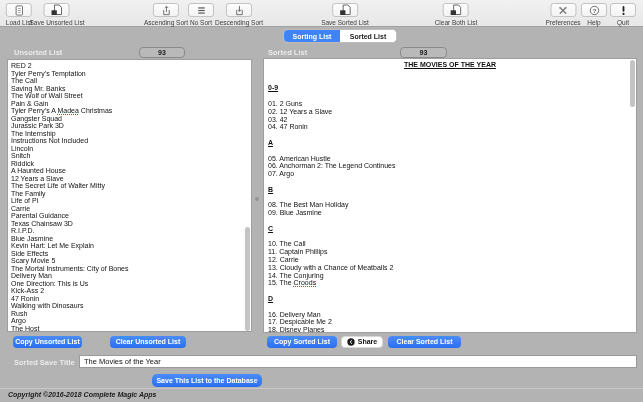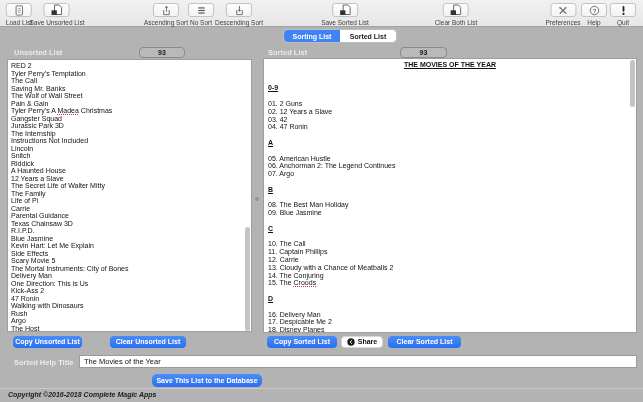--- a/index.html
+++ b/index.html
@@ -283,21 +283,21 @@
   <button class="btn" id="btn-copy-sorted">Copy Sorted List</button>
   <button class="btn" id="btn-share">
     <svg width="8" height="8" viewBox="0 0 12 12">
         <circle cx="6" cy="6" r="5.5" fill="#1b1b1b"></circle>
         <path d="M7.4 3.4 4.6 6l2.8 2.6" stroke="#fff" stroke-width="1.4" fill="none"></path>
       </svg>
     <span>Share</span>
   </button>
   <button class="btn" id="btn-clear-sorted">Clear Sorted List</button>
 
-  <div id="title-label">Sorted Help Title</div>
+  <div id="title-label">Sorted Save Title</div>
   <input id="title-input" type="text" value="The Movies of the Year" style="">
 
   <button class="btn" id="btn-save-db">Save This List to the Database</button>
 
   <div id="footer-line"></div>
   <div id="footer">Copyright ©2016-2018 Complete Magic Apps</div>
 
 </div>
 
 </body></html>

